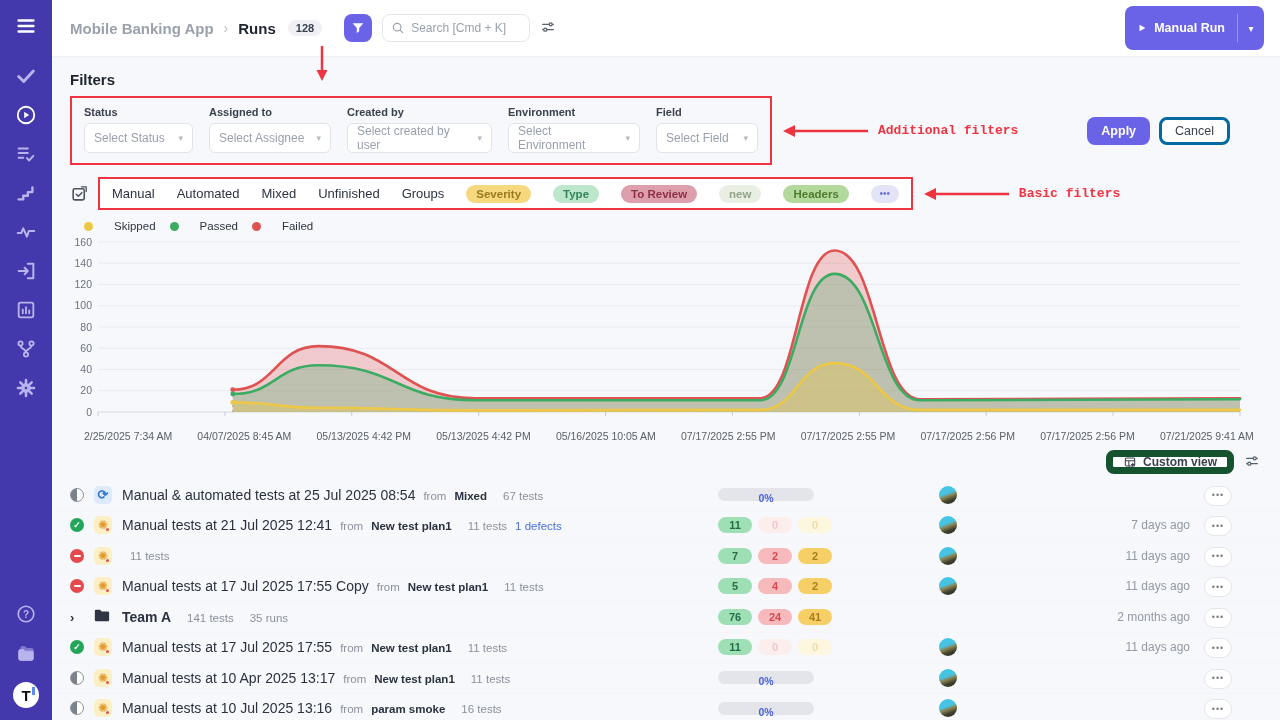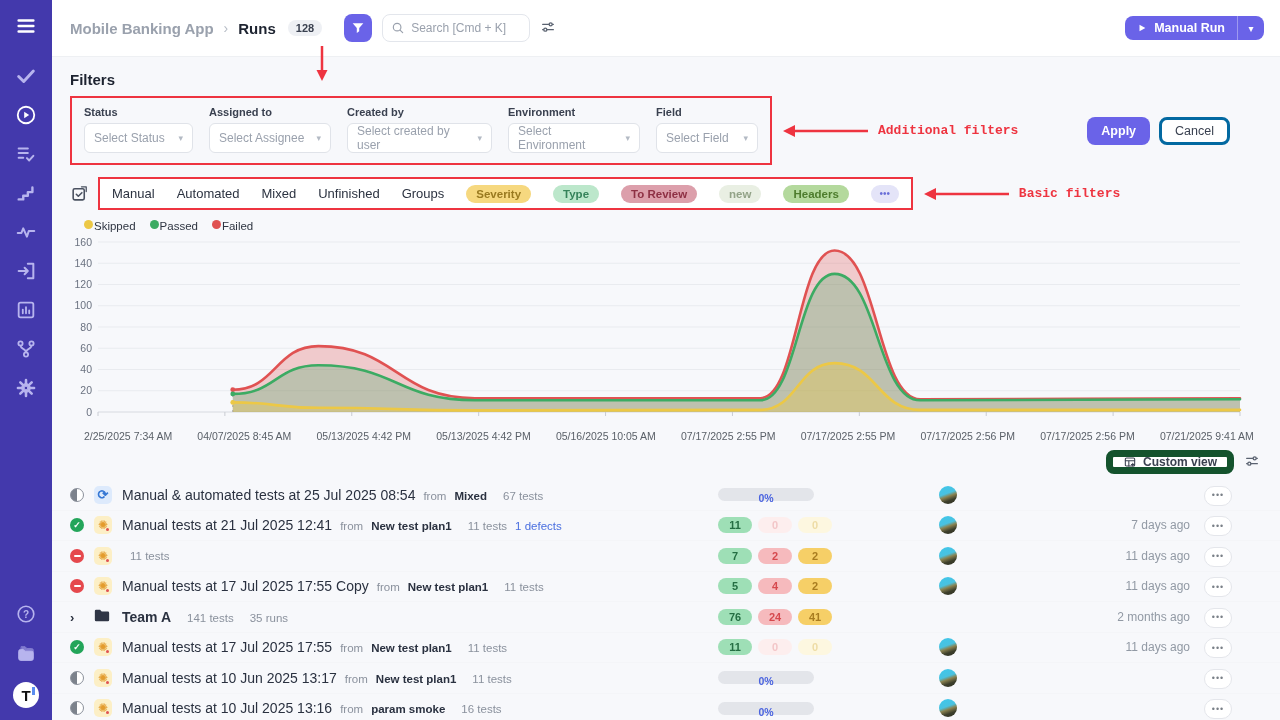--- a/index.html
+++ b/index.html
@@ -32,21 +32,21 @@
   .filter-btn { width:28px; height:28px; border-radius:8px; background:#6a63e8; border:none;
                 display:flex; align-items:center; justify-content:center; margin-left:12px; cursor:pointer; }
   .search-box { width:148px; height:28px; border:1px solid #e3e6ec; border-radius:8px; background:#fff;
                 display:flex; align-items:center; padding:0 8px; gap:6px; }
   .search-box input { border:none; outline:none; width:110px; font-size:12px; color:#3a4150;
                       font-family:"Liberation Sans",sans-serif; }
   .search-box input::placeholder { color:#9aa1ad; }
   .hdr-sliders { color:#5a6270; cursor:pointer; width:18px; height:18px; }
   .hdr-sliders svg, .filter-btn svg { width:16px; height:16px; }
   .spacer { flex:1; }
-  .manual-run { height:24px; border-radius:8px; background:#6a63e8; color:#fff; display:flex;
+  .manual-run { height:44px; border-radius:8px; background:#6a63e8; color:#fff; display:flex;
                 align-items:center; overflow:hidden; cursor:pointer; }
   .manual-run .mr-main { display:flex; align-items:center; gap:7px; padding:0 12px; font-size:12.5px; font-weight:bold; }
   .manual-run .mr-div { width:1px; height:28px; background:rgba(255,255,255,.35); }
   .manual-run .mr-caret { width:26px; text-align:center; font-size:10px; }
   .report-btn { height:28px; border-radius:8px; background:#fff; border:1px solid #dcd9f6; color:#5b53d6;
                 display:flex; align-items:center; gap:6px; padding:0 11px; font-size:12.5px; font-weight:bold; cursor:pointer; }
   .report-btn svg { width:15px; height:15px; }
 
   
   .filters-sec { padding:14px 50px 0 18px; }
@@ -73,21 +73,21 @@
   .bulk-icon svg { width:19px; height:19px; stroke:currentColor; fill:none; stroke-linecap:round; stroke-linejoin:round; }
   .basic-box { border:2px solid #ee3440; background:#fff; display:flex; align-items:center; gap:22px; padding:4px 12px; height:33px; }
   .btab { font-size:13px; color:#2b3240; cursor:pointer; white-space:nowrap; }
   .btag { font-size:11.5px; font-weight:bold; border-radius:10px; padding:3px 10px; cursor:pointer; white-space:nowrap; }
   .bmore { background:#e4e4f8; color:#6a6fd8; border:none; border-radius:9px; width:28px; height:18px;
            font-size:10px; line-height:10px; cursor:pointer; }
 
   
   .chart-sec { padding:6px 10px 0 18px; }
   .legend { display:flex; gap:14px; align-items:center; margin:4px 0 2px 14px; }
-  .legend-item { display:flex; align-items:flex-start; gap:1px; }
+  .legend-item { display:flex; align-items:center; gap:21px; }
   .legend-dot { width:9px; height:9px; border-radius:50%; }
   .legend-label { font-size:11.5px; color:#2f3542; }
   .xlabels { display:flex; justify-content:space-between; margin-left:14px; width:1170px; }
   .xlabels span { font-size:10.5px; color:#5a6068; white-space:nowrap; }
 
   
   .list-toolbar { display:flex; justify-content:flex-end; align-items:center; gap:10px; padding:8px 18px 0; }
   .custom-view { height:24px; display:flex; align-items:center; gap:6px; background:#fff; border:7px solid #14532d;
                  border-radius:8px; padding:0 10px; font-size:12px; font-weight:bold; color:#3a4150; cursor:pointer; }
   .custom-view svg { width:14px; height:14px; stroke:#3a4150; fill:none; stroke-linecap:round; }
@@ -573,21 +573,21 @@
         <div><button class="menu-pill">•••</button></div>
       </div>
       <div class="run-row">
         <div>
           <span class="st-ic st-progress"></span>
         </div>
         <div>
           <span class="ticon manual">✺</span>
         </div>
         <div class="name-cell">
-          <span class="run-name">Manual tests at 10 Jun 2025 13:17</span>
+          <span class="run-name">Manual tests at 10 Apr 2025 13:17</span>
           <span class="meta-from">from</span>
           <span class="meta-src">New test plan1</span>
           <span class="meta-tests">11 tests</span>
         </div>
         <div class="result-cell">
           <div class="progress"><span>0%</span></div>
         </div>
         <div class="avatar-cell">
           <span class="avatar"></span>
         </div>

